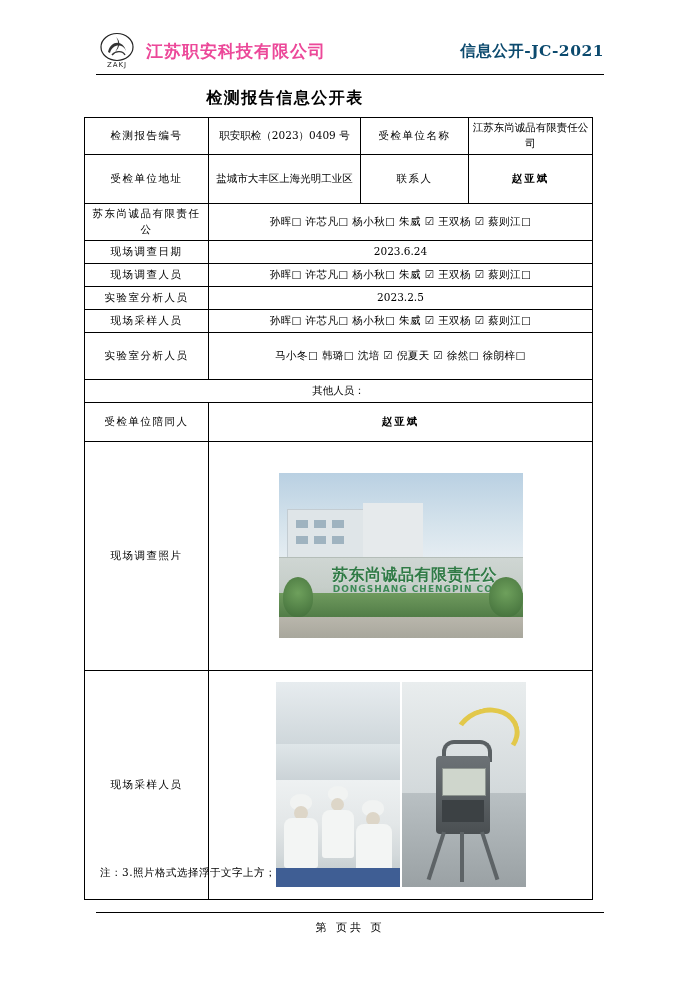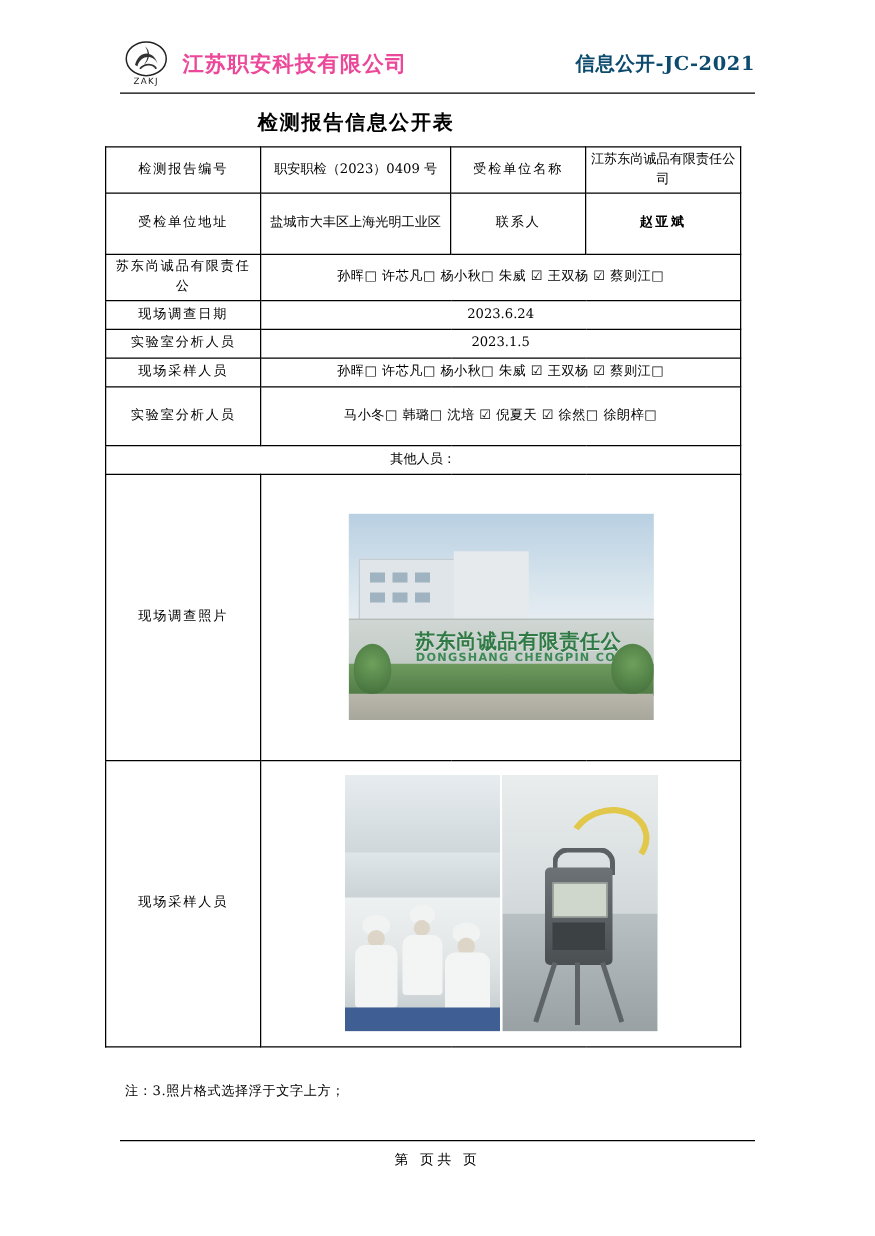--- a/index.html
+++ b/index.html
@@ -291,33 +291,41 @@
       </tr>
       <tr>
         <td class="label" style="height:20px">苏东尚诚品有限责任公</td>
         <td class="members" colspan="3">孙晖□  许芯凡□  杨小秋□  朱威 ☑  王双杨 ☑  蔡则江□</td>
       </tr>
       <tr>
         <td class="label" style="height:18px">现场调查日期</td>
         <td colspan="3">2023.6.24</td>
       </tr>
       <tr>
+        <td class="label" style="height:18px">现场调查人员</td>
+        <td class="members" colspan="3">孙晖□  许芯凡□  杨小秋□  朱威 ☑  王双杨 ☑  蔡则江□</td>
+      </tr>
+      <tr>
         <td class="label" style="height:18px">实验室分析人员</td>
-        <td colspan="3">2023.1.5</td>
+        <td colspan="3">2023.2.5</td>
       </tr>
       <tr>
         <td class="label" style="height:18px">现场采样人员</td>
         <td class="members" colspan="3">孙晖□  许芯凡□  杨小秋□  朱威 ☑  王双杨 ☑  蔡则江□</td>
       </tr>
       <tr>
         <td class="label" style="height:42px">实验室分析人员</td>
         <td class="members cellpad-lab" colspan="3">马小冬□  韩璐□  沈培 ☑  倪夏天 ☑  徐然□  徐朗梓□</td>
       </tr>
       <tr>
         <td colspan="4" style="height:18px;text-align:center">其他人员：</td>
+      </tr>
+      <tr>
+        <td class="label" style="height:34px">受检单位陪同人</td>
+        <td class="big" colspan="3">赵亚斌</td>
       </tr>
       <tr>
         <td class="label">现场调查照片</td>
         <td colspan="3" class="photo-cell" style="height:228px">
           <div class="photo-wrap">
             <div class="site-photo">
               <div class="sp-sky"></div>
               <div class="sp-bldg">
                 <div class="sp-win" style="left:8px;top:10px;width:12px;height:8px"></div>
                 <div class="sp-win" style="left:26px;top:10px;width:12px;height:8px"></div>

